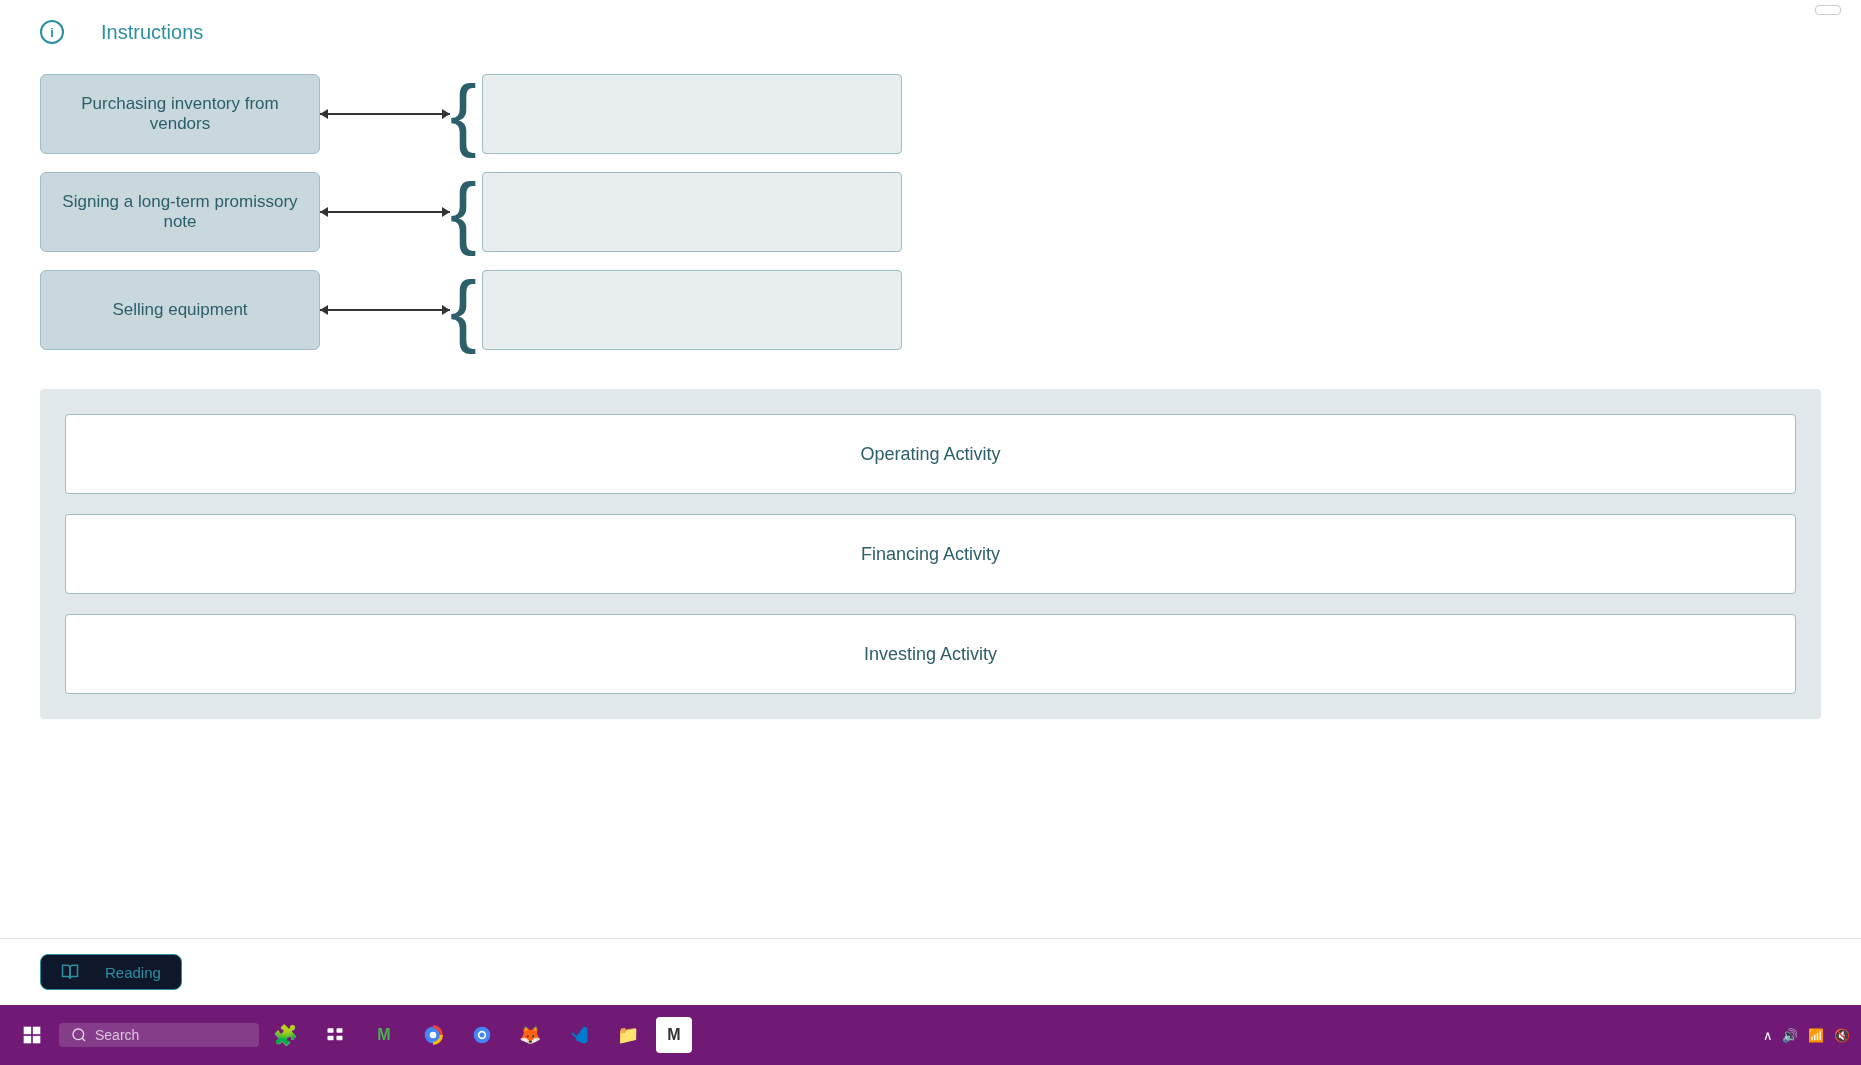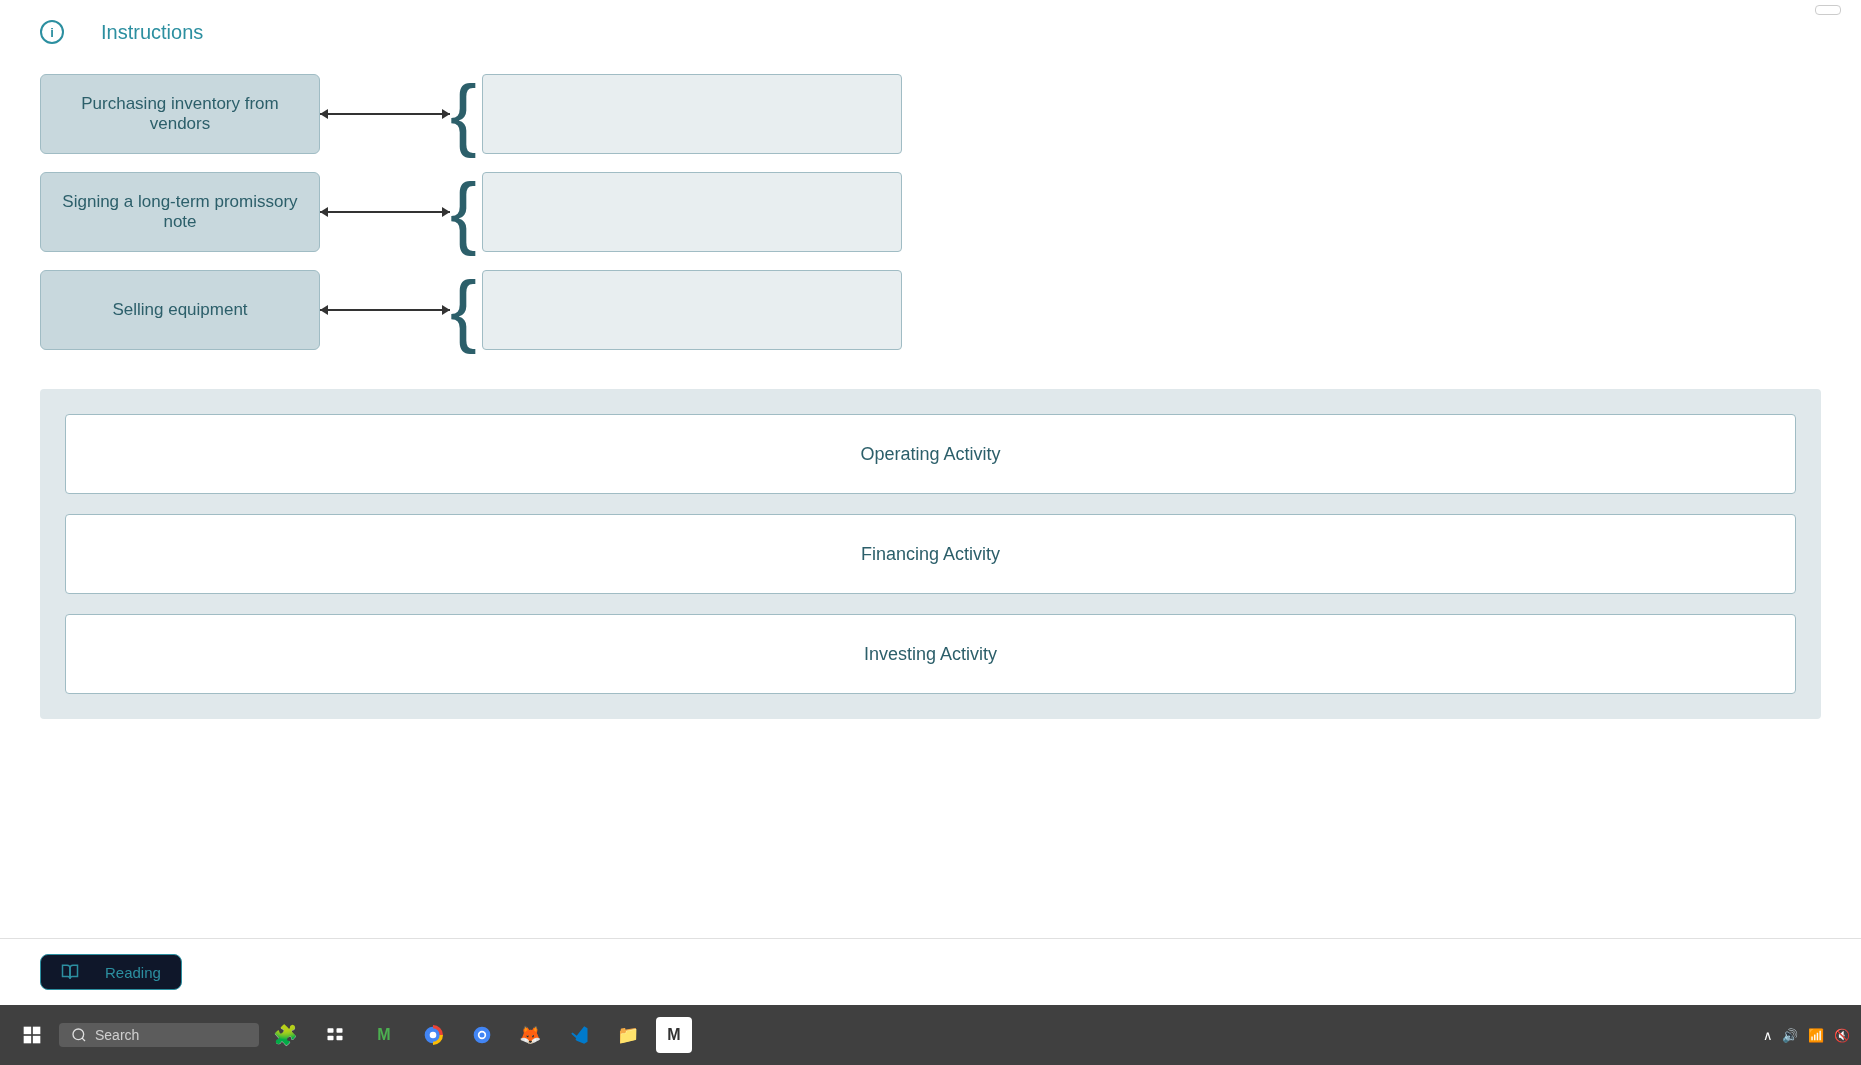--- a/index.html
+++ b/index.html
@@ -204,21 +204,21 @@
       align-items: center;
       gap: 26px;
     }
 
     .taskbar {
       position: fixed;
       bottom: 0;
       left: 0;
       right: 0;
       height: 60px;
-      background: #404040;
+      background: #701a75;
       display: flex;
       align-items: center;
       padding: 0 10px;
       gap: 5px;
     }
 
     .taskbar-btn {
       width: 44px;
       height: 44px;
       display: flex;

